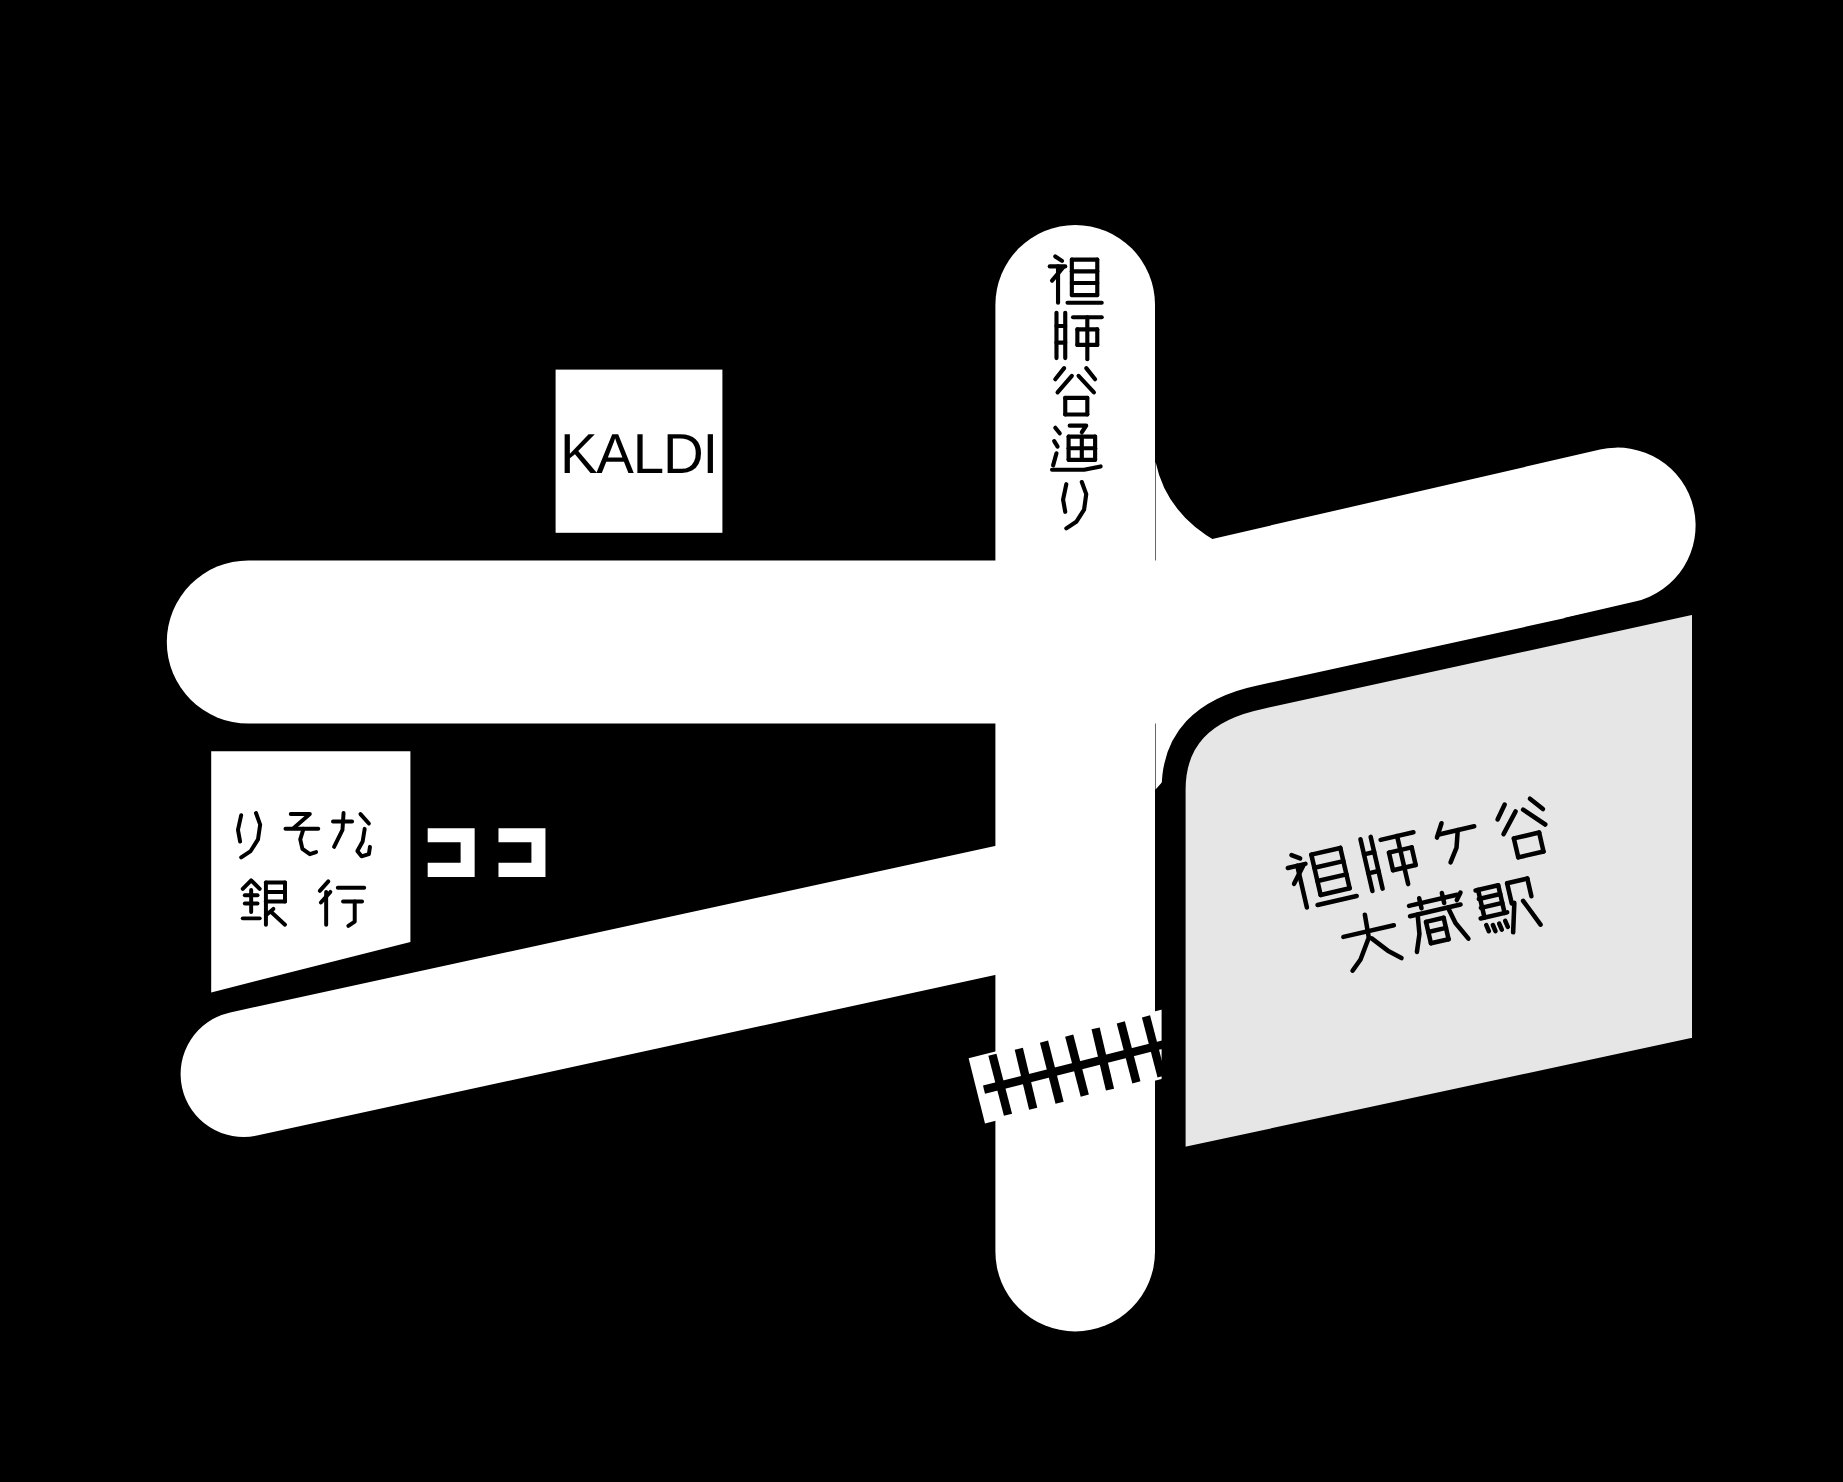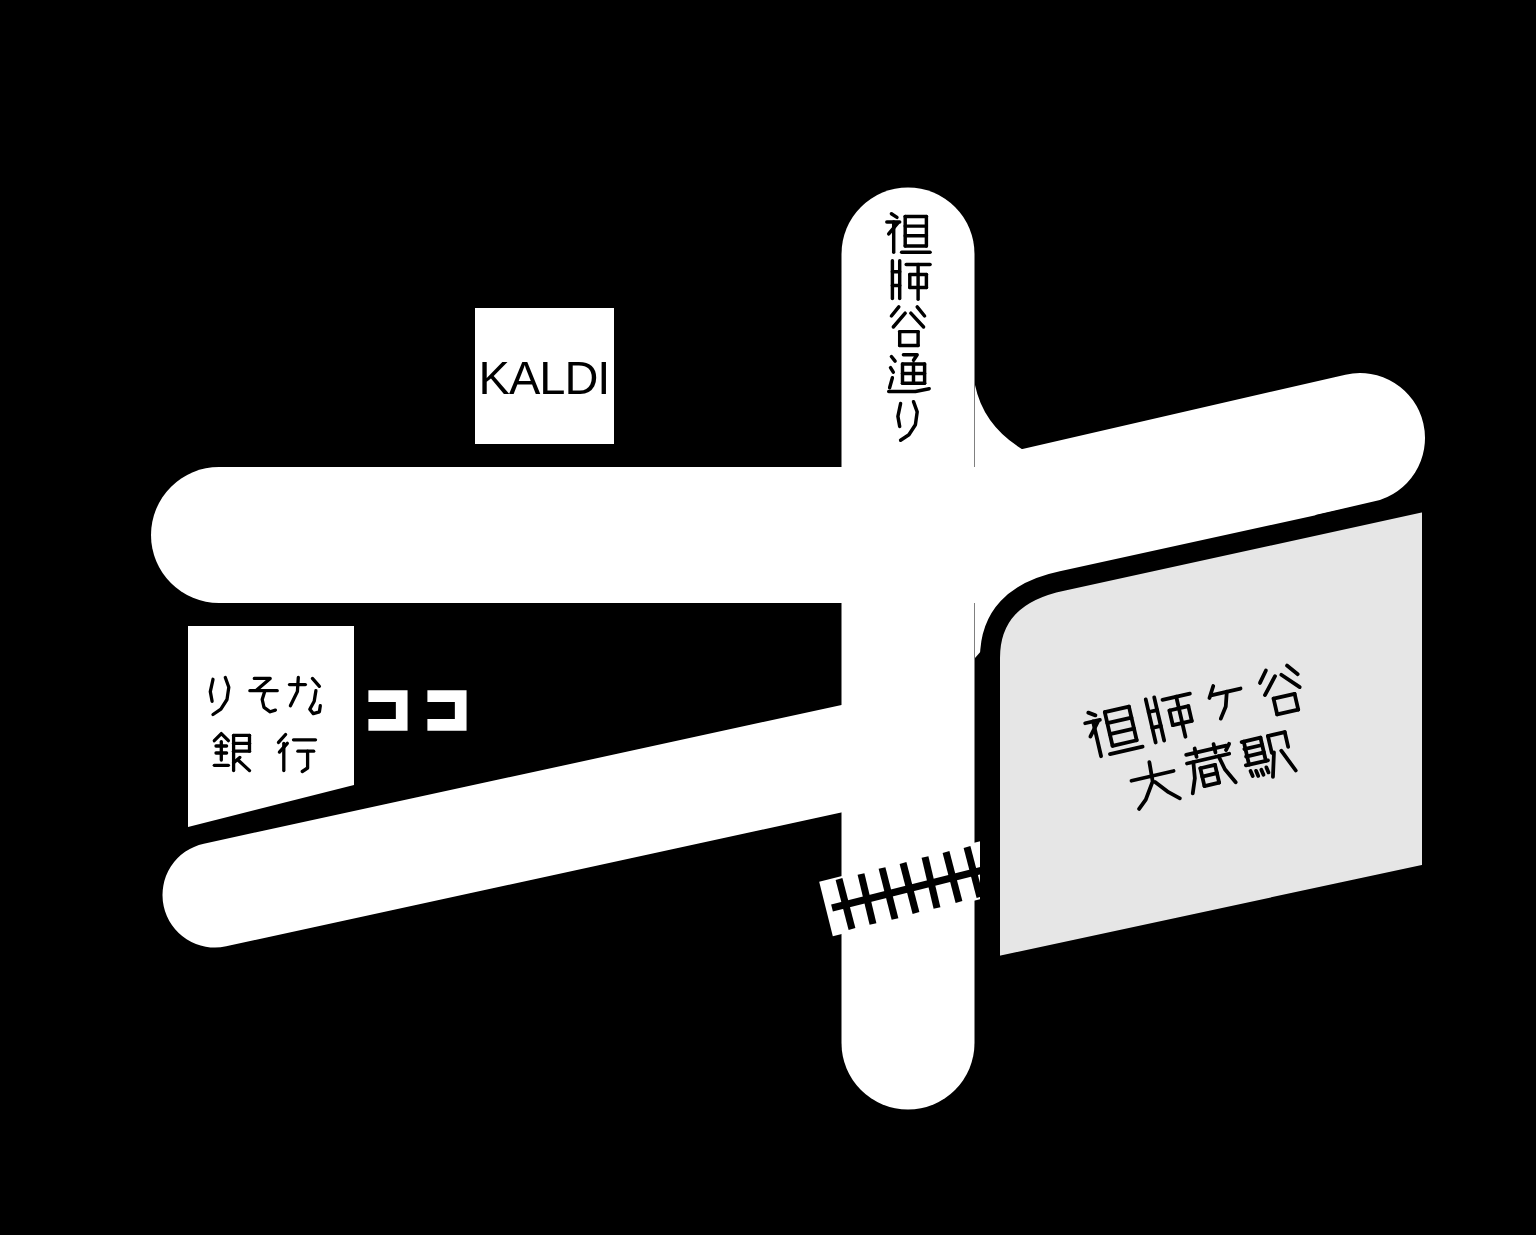--- a/index.html
+++ b/index.html
@@ -1,16 +1,16 @@
 <!DOCTYPE html>
 <html><head>
 <meta charset="utf-8">
 <style>
   html,body{margin:0;padding:0;background:#000;}
-  .stage{position:relative;width:1472px;height:1235px;overflow:hidden;background:#000;margin-left:12px;}
+  .stage{position:relative;width:1472px;height:1235px;overflow:hidden;background:#000;}
   svg{display:block;}
   text.kaldi{font-family:"Liberation Sans", sans-serif;font-size:47px;letter-spacing:-1px;}
 </style>
 </head>
 <body>
 
 <div class="stage">
   <svg width="1536" height="1235" viewBox="0 0 1536 1235">
 
     <rect x="0" y="0" width="1536" height="1235" fill="#000000"></rect>

